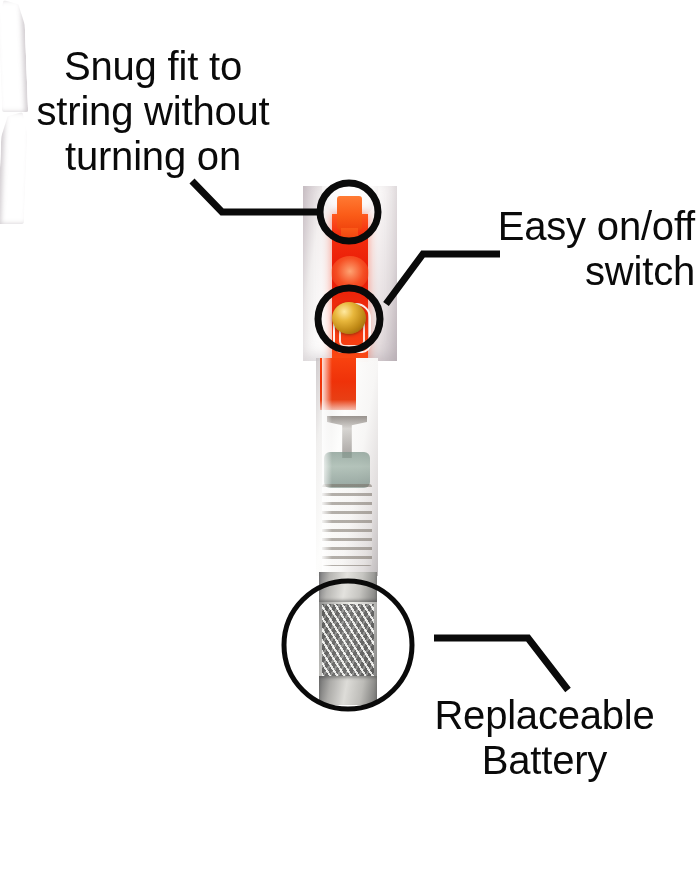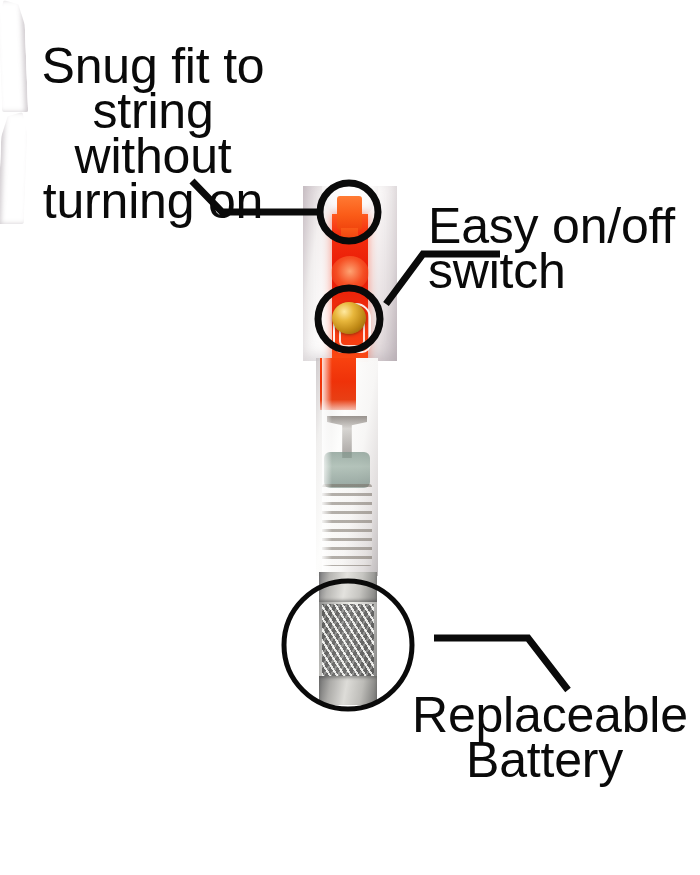--- a/index.html
+++ b/index.html
@@ -16,37 +16,37 @@
     height: 875px;
     background: #ffffff;
     overflow: hidden;
   }
 
   
   .callout {
     position: absolute;
     color: #0a0a0a;
     font-family: "Liberation Sans", sans-serif;
-    font-size: 50px;
+    font-size: 40px;
     line-height: 45px;
     font-weight: 400;
     white-space: pre-line;
     letter-spacing: -0.2px;
   }
   #callout-snug {
     left: 8px;
     top: 44px;
     width: 290px;
     text-align: center;
   }
   #callout-switch {
-    left: 428px;
+    left: 443px;
     top: 204px;
     width: 252px;
-    text-align: left;
+    text-align: right;
   }
   #callout-battery {
     left: 412px;
     top: 693px;
     width: 265px;
     text-align: center;
   }
 
   
   #overlay {

